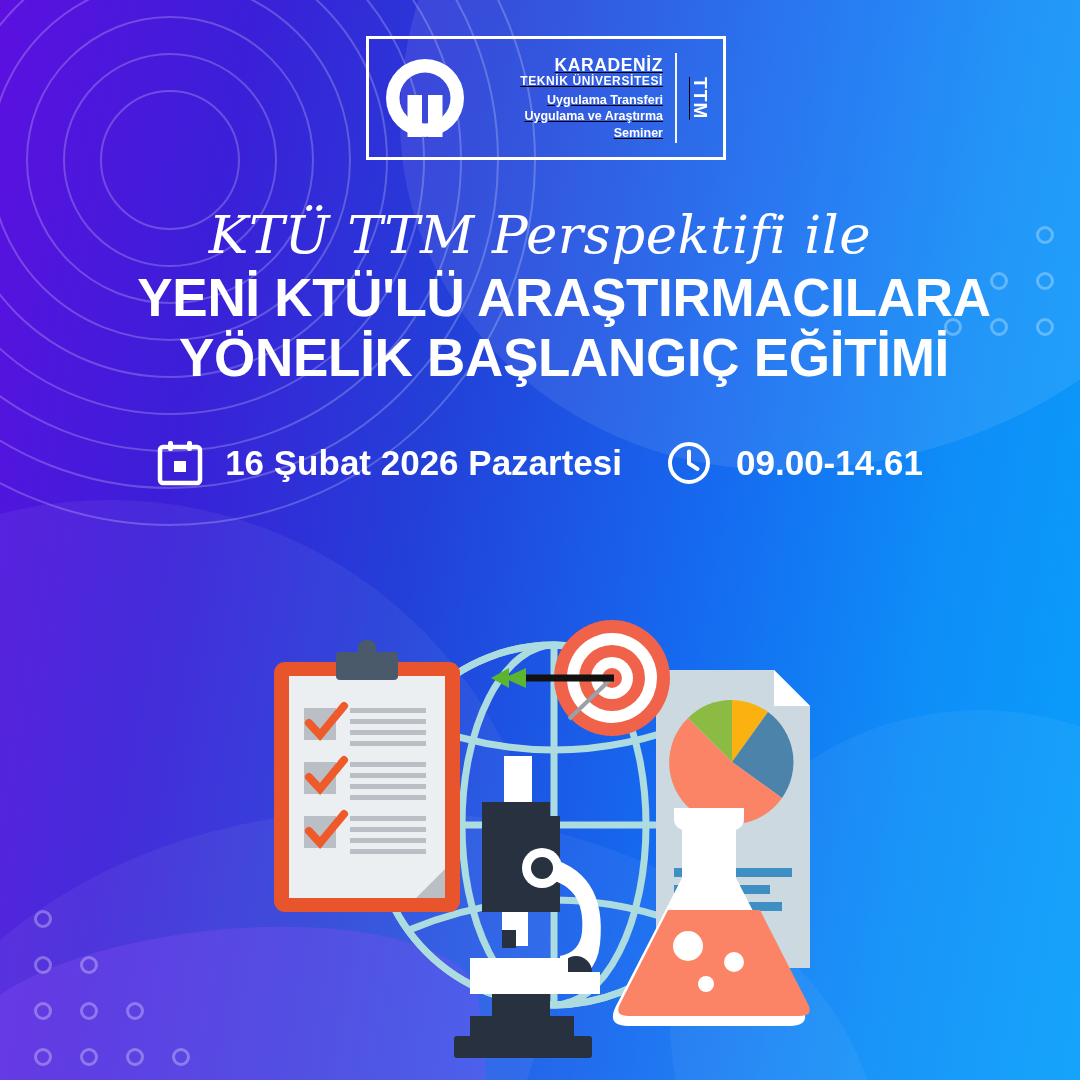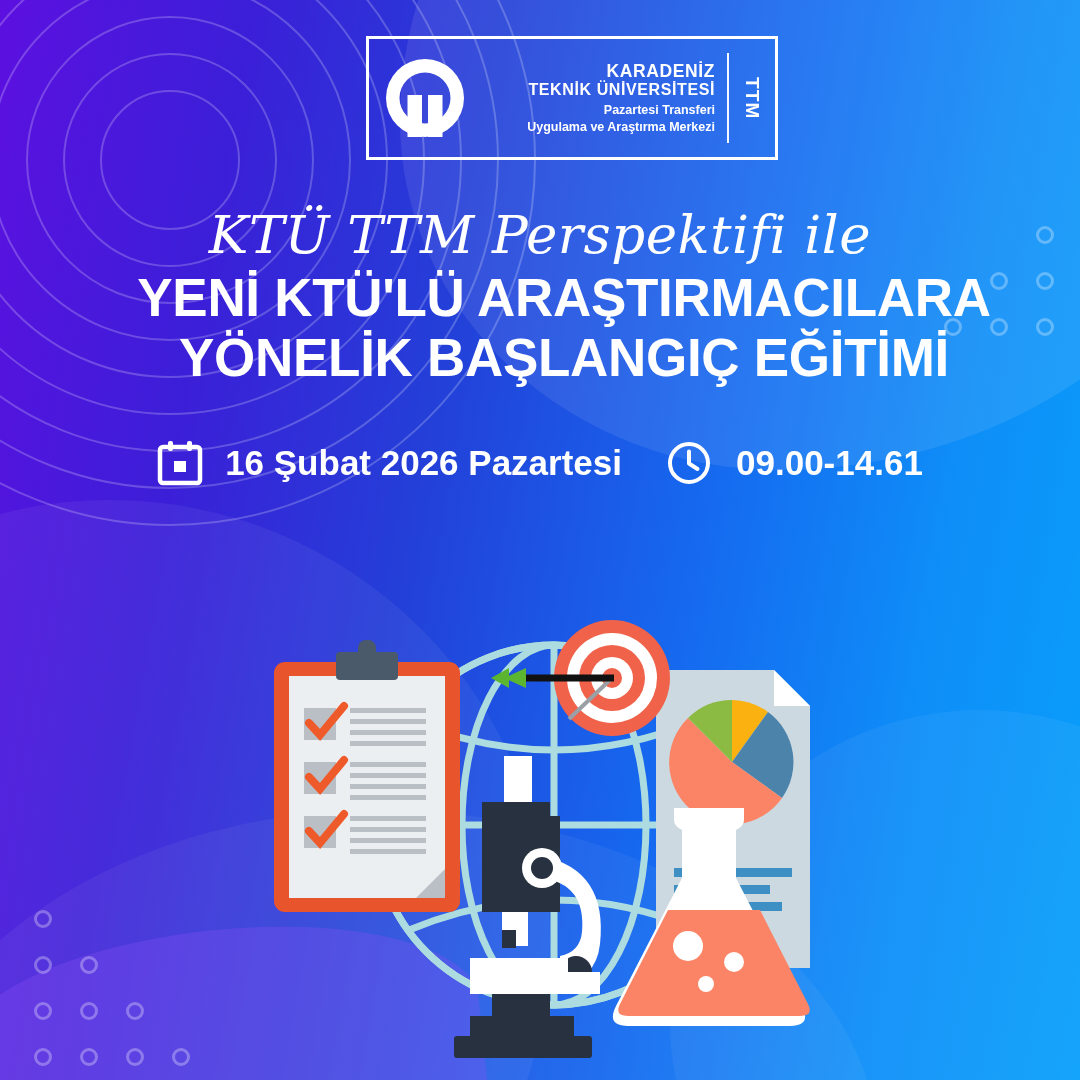--- a/index.html
+++ b/index.html
@@ -66,34 +66,34 @@
     position:absolute;
     width:18px; height:18px; border-radius:50%;
     border:3.5px solid rgba(255,255,255,.30);
   }
   .dots-tr{ right:6px; top:180px; width:130px; height:190px; }
   .dots-bl{ left:34px; bottom:20px; width:140px; height:150px; }
 
   
   .logo{
     position:absolute; left:366px; top:36px;
-    width:412px; height:124px;
+    width:360px; height:124px;
     border:3px solid #ffffff;
-    display:flex; align-items:stretch;
+    display:flex; align-items:stretch;text-decoration:underline;
   }
   .logo-mark{
     width:112px; display:flex; align-items:center; justify-content:center;
   }
   .logo-text{
     flex:1; display:flex; flex-direction:column;
     align-items:flex-end; justify-content:center;
     padding-right:12px; color:#fff; text-align:right;
   }
   .logo-l1{ font-size:17.5px; font-weight:bold; letter-spacing:.6px; line-height:1.16; }
-  .logo-l2{ font-size:16px; font-weight:bold; letter-spacing:.6px; line-height:1.16; }
+  .logo-l2{ font-size:12px; font-weight:bold; letter-spacing:.6px; line-height:1.16; }
   .logo-l3{ font-size:12.5px; font-weight:600; line-height:1.32; margin-top:3px; }
   .logo-l4{ font-size:12.5px; font-weight:600; line-height:1.32; }
   .logo-divider{ width:2px; background:#fff; margin:14px 0; opacity:.95; }
   .logo-ttm{
     width:46px; display:flex; align-items:center; justify-content:center;
     color:#fff; font-size:19px; font-weight:bold; letter-spacing:1.2px;
     writing-mode:vertical-rl;
   }
 
   
@@ -181,22 +181,22 @@
     <div class="logo-mark">
       <svg width="86" height="86" viewBox="0 0 86 86" aria-hidden="true">
         <path fill="#ffffff" d="M43 4a39 39 0 1 0 0 78 39 39 0 0 0 0-78zm0 13.5A25.5 25.5 0 1 1 43 68.5 25.5 25.5 0 0 1 43 17.5z"></path>
         <rect x="25.5" y="40" width="14.5" height="42" fill="#ffffff"></rect>
         <rect x="46" y="40" width="14.5" height="42" fill="#ffffff"></rect>
       </svg>
     </div>
     <div class="logo-text">
       <div class="logo-l1">KARADENİZ</div>
       <div class="logo-l2">TEKNİK ÜNİVERSİTESİ</div>
-      <div class="logo-l3">Pazartesi Transferi</div>
-      <div class="logo-l4">Uygulama ve Araştırma Merkezi</div>
+      <div class="logo-l3">Uygulama Transferi</div>
+      <div class="logo-l4">Uygulama ve Araştırma Seminer</div>
     </div>
     <div class="logo-divider"></div>
     <div class="logo-ttm">TTM</div>
   </div>
 
   <div class="script-line">KTÜ TTM Perspektifi ile</div>
 
   <div class="title">
     <div>YENİ KTÜ'LÜ ARAŞTIRMACILARA</div>
     <div>YÖNELİK BAŞLANGIÇ EĞİTİMİ</div>

